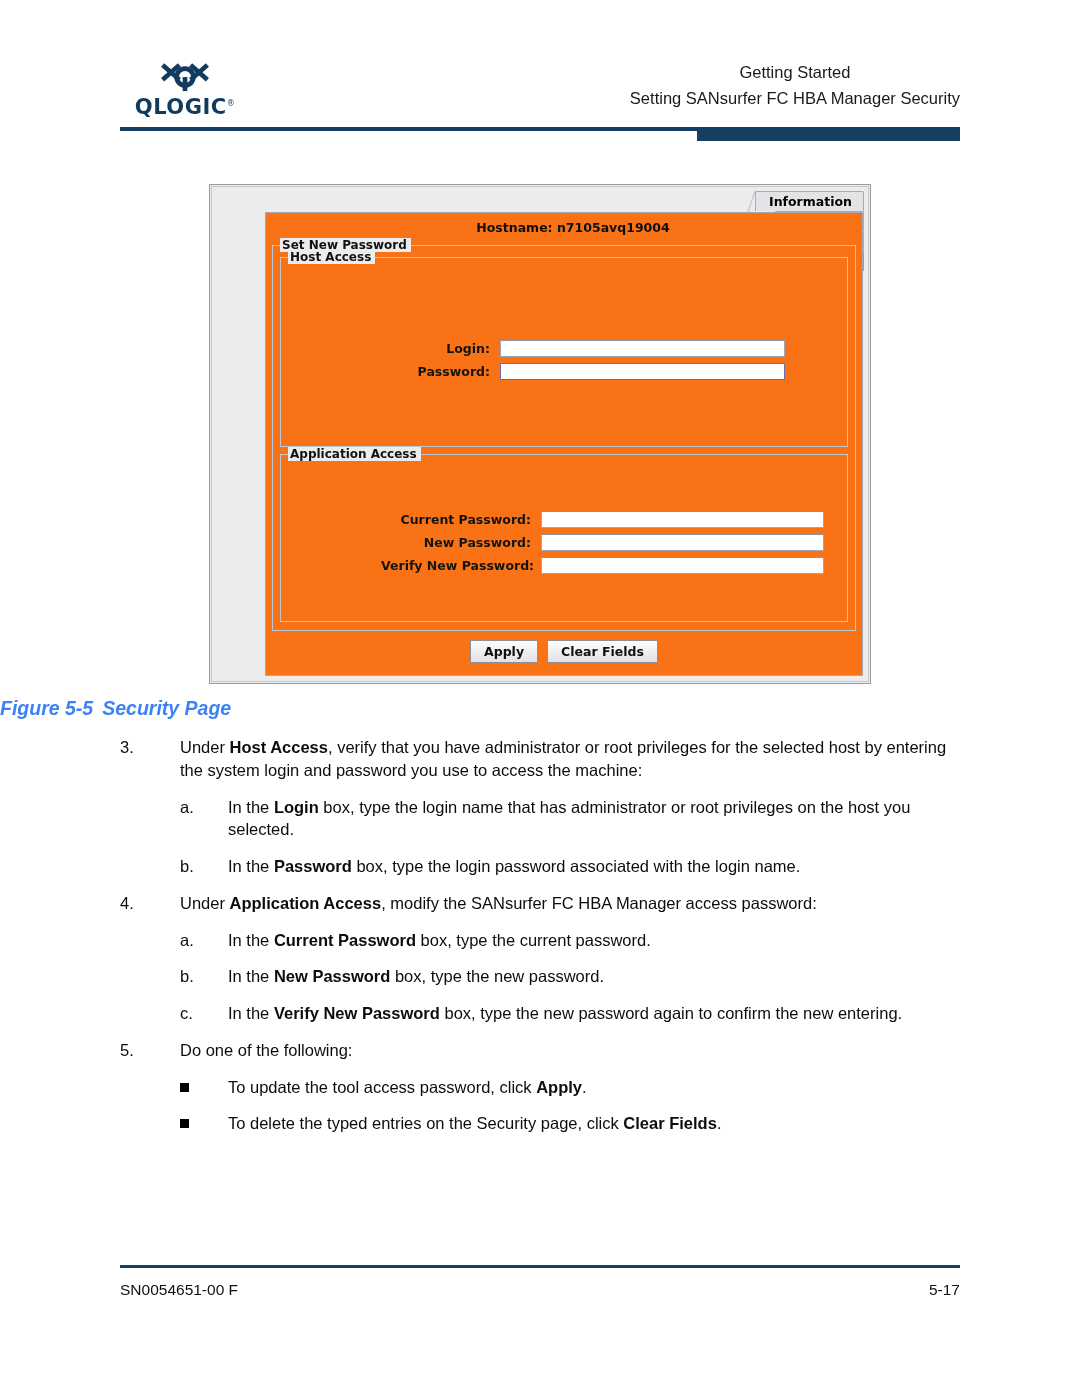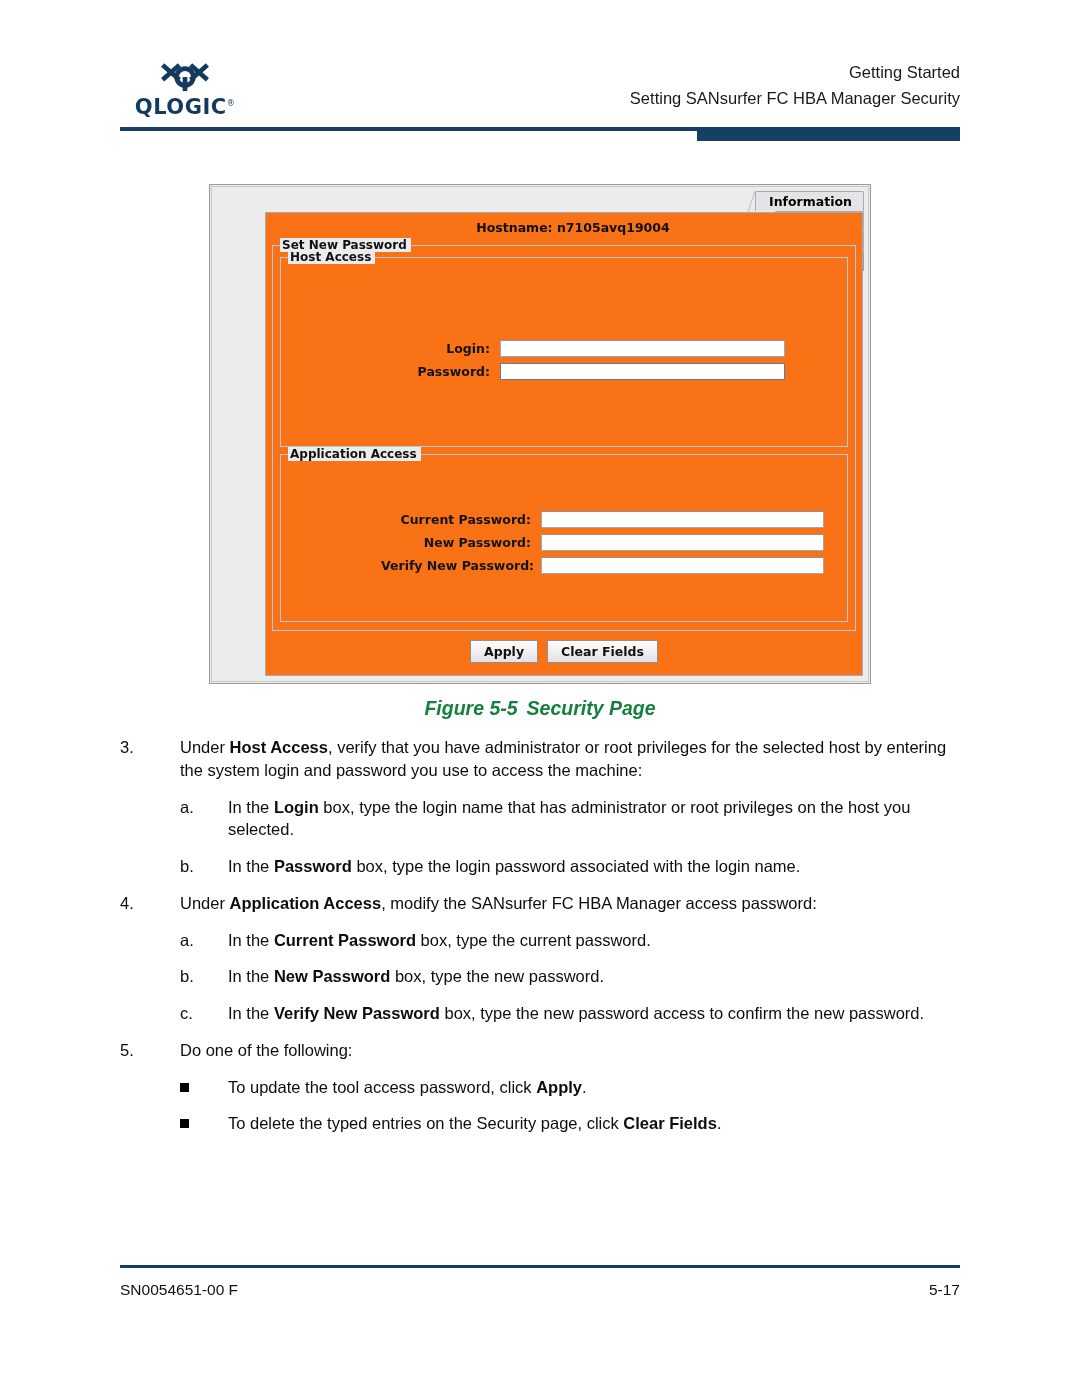--- a/index.html
+++ b/index.html
@@ -55,21 +55,21 @@
   }
   .logo-word .reg {
     font-size: 8px;
     vertical-align: super;
     font-weight: normal;
   }
   .header-lines {
     position: absolute;
     right: 0;
     top: 12px;
-    text-align: right;
+    text-align: center;
     line-height: 1.55;
   }
   .header-lines div {
     font-size: 16.5px;
     color: #1a1a1a;
     white-space: nowrap;
   }
 
   
   .header-rule-thin {
@@ -279,26 +279,25 @@
     text-align: center;
     white-space: nowrap;
   }
 
   
   .figure-caption {
     position: absolute;
     left: 0;
     right: 0;
     top: 697px;
-    text-align: center;
     font-family: "Liberation Sans", sans-serif;
     font-weight: bold;
     font-style: italic;
     font-size: 19.5px;
-    color: #15803d;
+    color: #3b82f6;
   }
   .figure-caption .num { margin-right: 9px; }
 
   
   .body-copy {
     position: absolute;
     left: 120px;
     top: 736px;
     width: 840px;
     font-family: "Liberation Sans", sans-serif;
@@ -463,21 +462,21 @@
       <div class="step lvl2">
         <div class="marker">a.</div>
         <div class="text"><span>In the </span><b>Current Password</b><span> box, type the current password.</span></div>
       </div>
       <div class="step lvl2">
         <div class="marker">b.</div>
         <div class="text"><span>In the </span><b>New Password</b><span> box, type the new password.</span></div>
       </div>
       <div class="step lvl2">
         <div class="marker">c.</div>
-        <div class="text"><span>In the </span><b>Verify New Password</b><span> box, type the new password access to confirm the new password.</span></div>
+        <div class="text"><span>In the </span><b>Verify New Password</b><span> box, type the new password again to confirm the new entering.</span></div>
       </div>
       <div class="step lvl1">
         <div class="marker">5.</div>
         <div class="text"><span>Do one of the following:</span></div>
       </div>
       <div class="step bullet-item">
         <div class="marker"><span class="sq"></span></div>
         <div class="text"><span>To update the tool access password, click </span><b>Apply</b><span>.</span></div>
       </div>
       <div class="step bullet-item">

